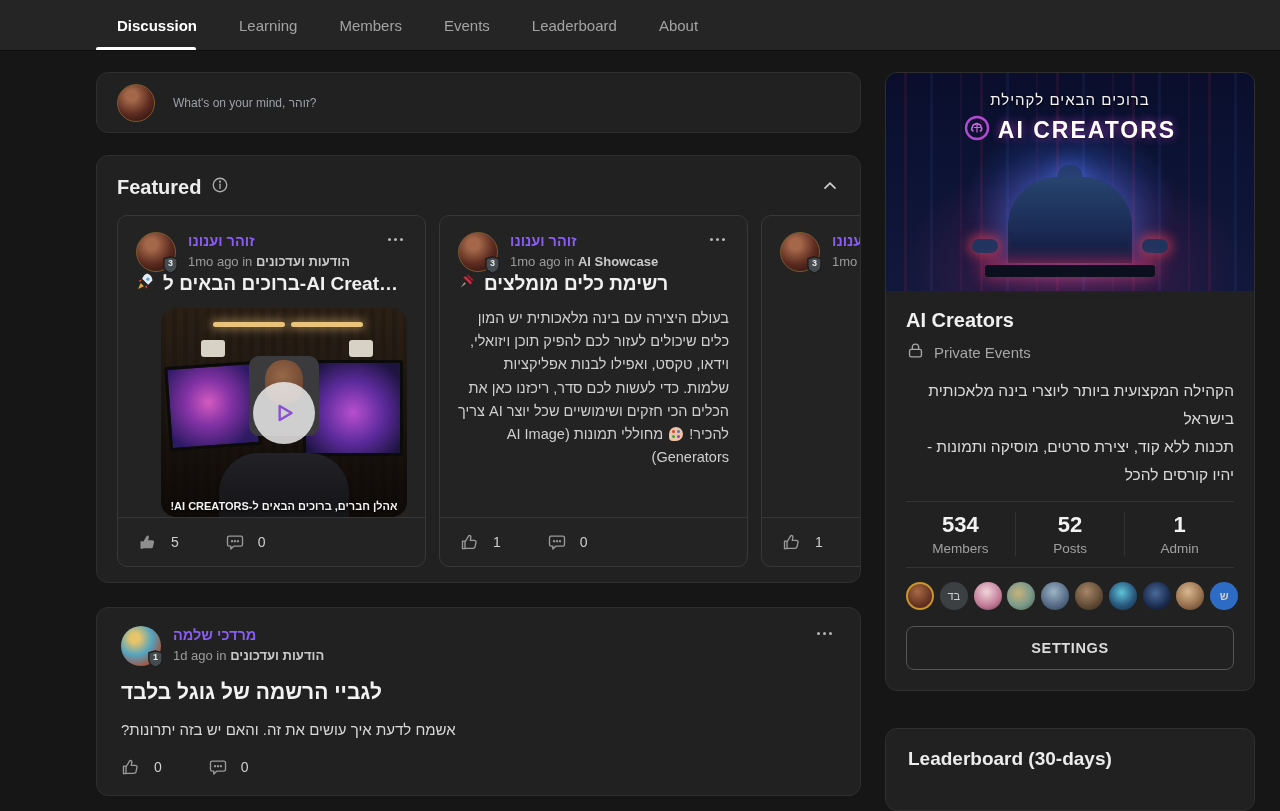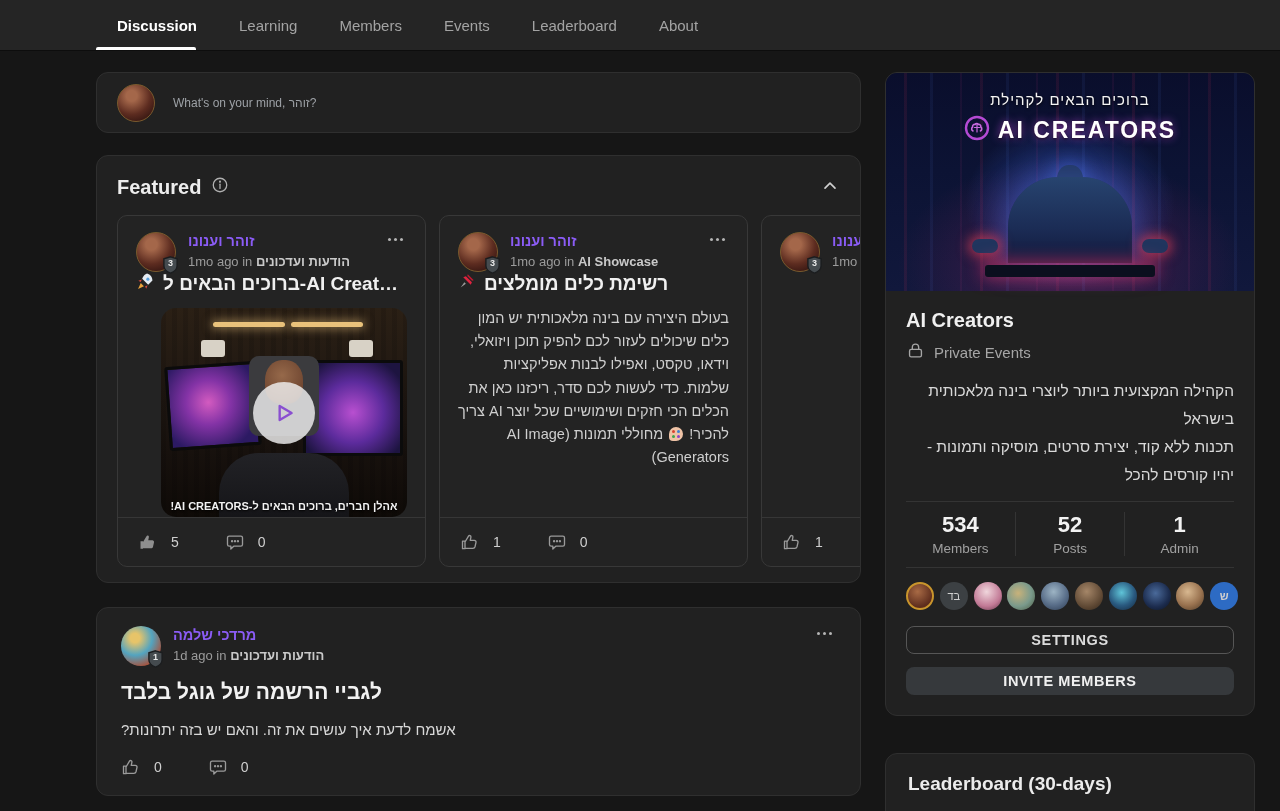--- a/index.html
+++ b/index.html
@@ -156,21 +156,21 @@
   .m1 { background:radial-gradient(circle at 40% 32%,#a86a45,#5e2d1d 70%); border:2px solid #c9952c; }
   .m2 { background:#3c4043; }
   .m3 { background:radial-gradient(circle at 45% 35%,#f0d6dc,#c27a96 60%,#5e3346); }
   .m4 { background:radial-gradient(circle at 40% 40%,#c8b27a,#7a9a8c 55%,#4a5a40); }
   .m5 { background:radial-gradient(circle at 45% 35%,#9db4c4,#5a6f8a 55%,#2c3a50); }
   .m6 { background:radial-gradient(circle at 42% 34%,#a58668,#5c4632 65%,#32271c); }
   .m7 { background:radial-gradient(circle at 45% 38%,#5fc4d8,#2a5a80 55%,#122438); }
   .m8 { background:radial-gradient(circle at 45% 40%,#4a6a9a,#1c2c4e 60%,#0c1220); }
   .m9 { background:radial-gradient(circle at 42% 35%,#d8b890,#9a7350 55%,#4e3824); }
   .m10 { background:#2d6bc4; color:#ffffff; font-weight:bold; }
-  .gbtn { margin-top:16px; height:28px; border-radius:8px; display:flex; align-items:center;
+  .gbtn { margin-top:16px; height:44px; border-radius:8px; display:flex; align-items:center;
     justify-content:center; font-size:14.5px; font-weight:bold; letter-spacing:.6px; cursor:pointer; }
   .gbtn.outline { border:1px solid #565656; color:#dcdcdc; background:transparent; }
   .gbtn.fill { margin-top:13px; background:#36393c; color:#f0f0f0; }
 
   .lb-card { margin-top:37px; background:#212121; border:1px solid #2f2f2f; border-radius:12px;
     padding:19px 22px 40px; }
   .lb-title { font-size:19px; font-weight:bold; color:#ececec; }
 </style>
 </head>
 <body>
@@ -486,21 +486,20 @@
           <div class="mav m3"></div>
           <div class="mav m4"></div>
           <div class="mav m5"></div>
           <div class="mav m6"></div>
           <div class="mav m7"></div>
           <div class="mav m8"></div>
           <div class="mav m9"></div>
           <div class="mav m10">ש</div>
         </div>
         <div class="gbtn outline">SETTINGS</div>
-        <div class="gbtn fill">INVITE MEMBERS</div>
       </div>
     </div>
 
     <div class="lb-card">
       <div class="lb-title">Leaderboard (30-days)</div>
     </div>
   </div>
 
 </div>
 

